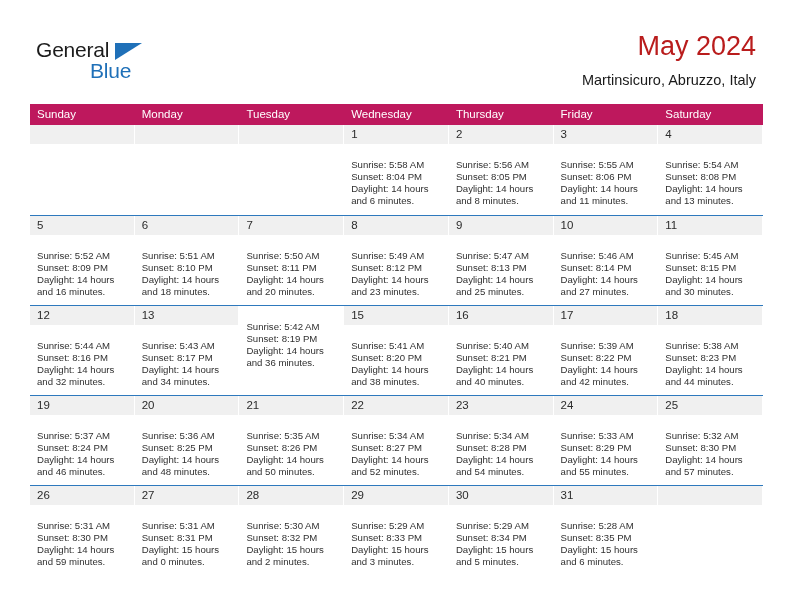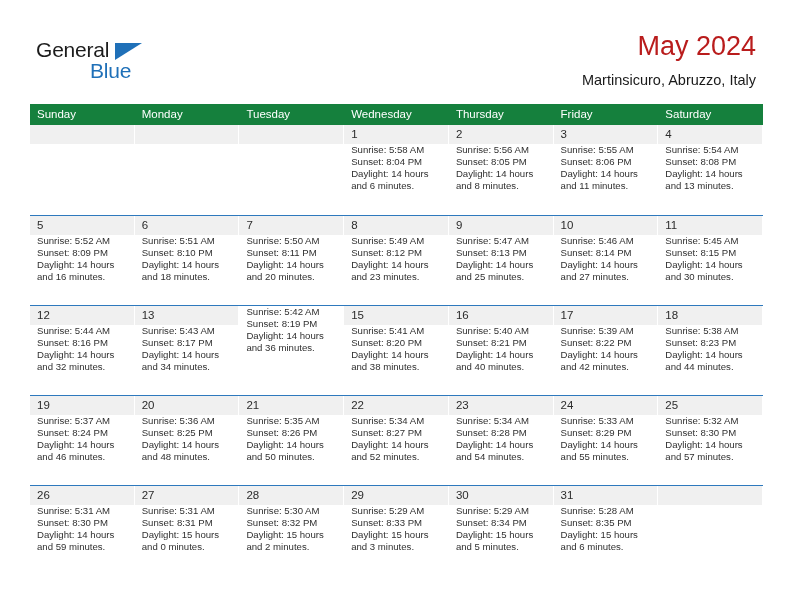--- a/index.html
+++ b/index.html
@@ -87,21 +87,21 @@
 
   
   .calendar {
     position: absolute;
     left: 30px;
     top: 104px;
     width: 733px;
   }
   .weekdays {
     display: flex;
-    background: #15803d;
+    background: #be185d;
     height: 21px;
   }
   .weekday {
     flex: 1 1 0;
     color: #ffffff;
     font-size: 11.5px;
     line-height: 21px;
     padding-left: 7px;
     box-sizing: border-box;
     white-space: nowrap;
@@ -131,21 +131,21 @@
   .day.empty .day-num-band {
     background: #f0f0f0;
   }
   .day-num {
     font-size: 11.5px;
     line-height: 19px;
     color: #2b2b2b;
     padding-left: 7px;
   }
   .day-info {
-    padding: 0 6px 0 7px;
+    padding: 15px 6px 0 7px;
   }
   .day-info div {
     font-size: 9.6px;
     line-height: 11.9px;
     color: #303030;
     white-space: nowrap;
   }
 </style>
 </head>
 <body>

